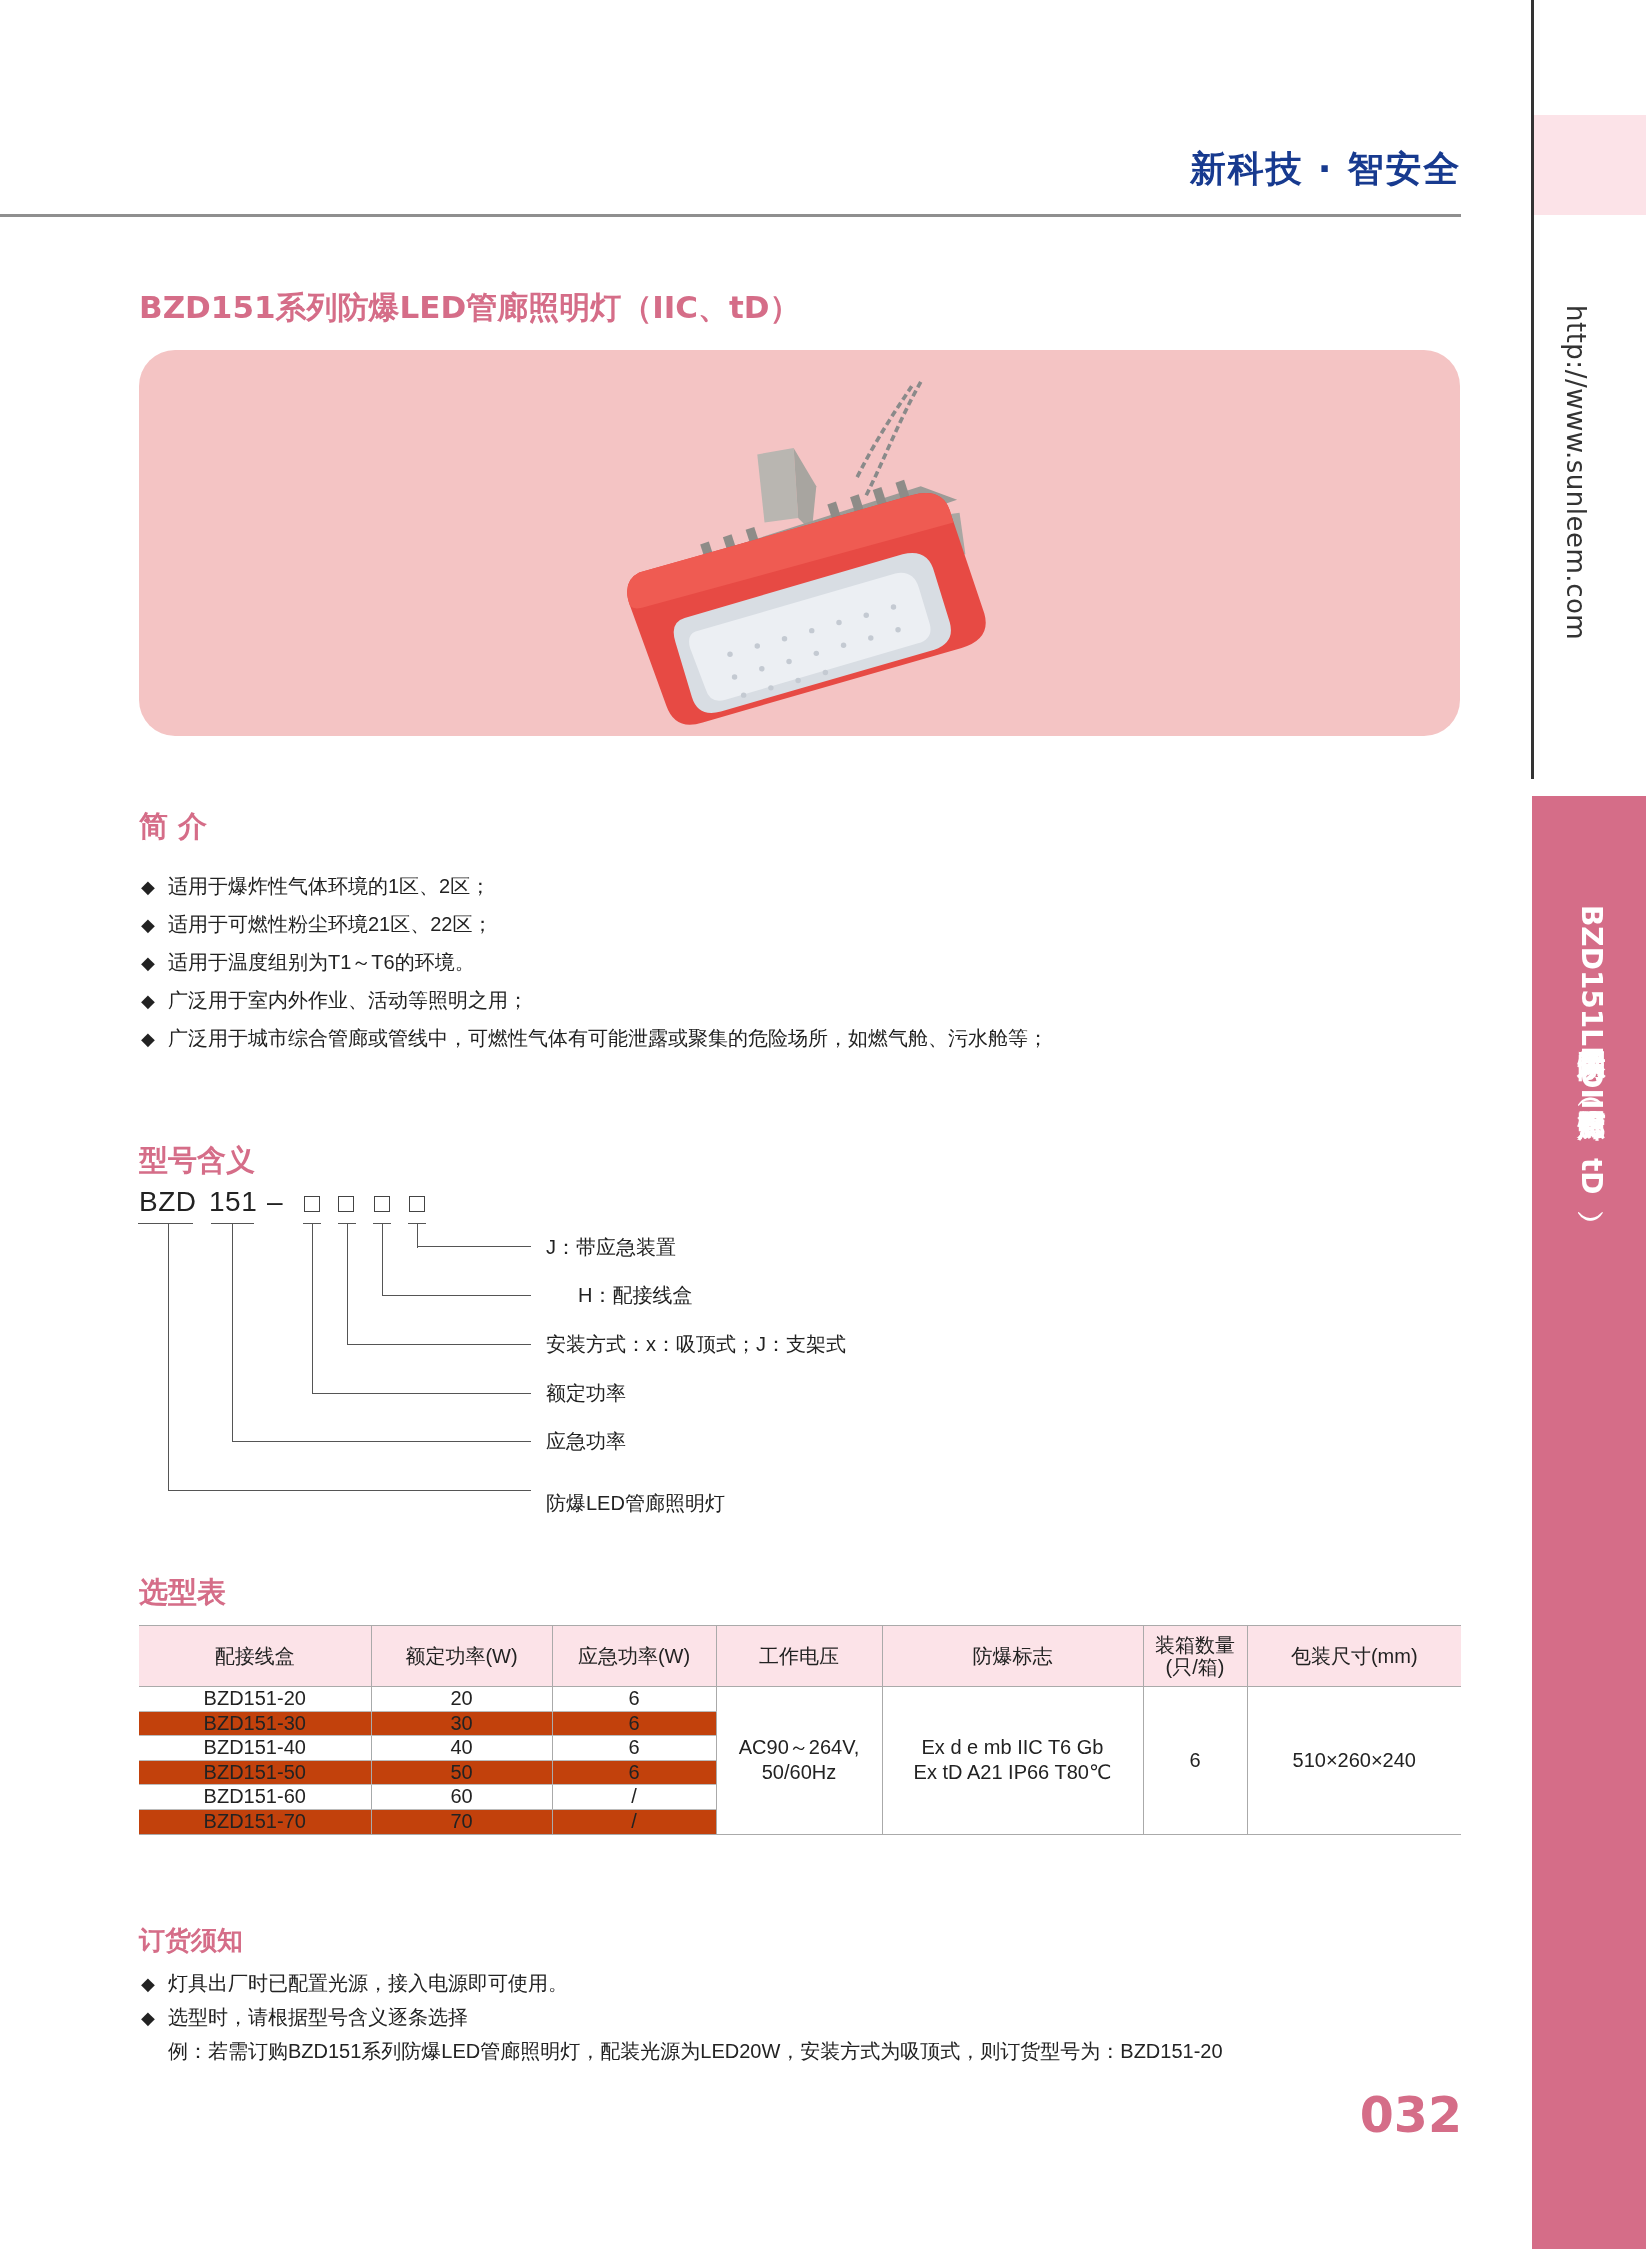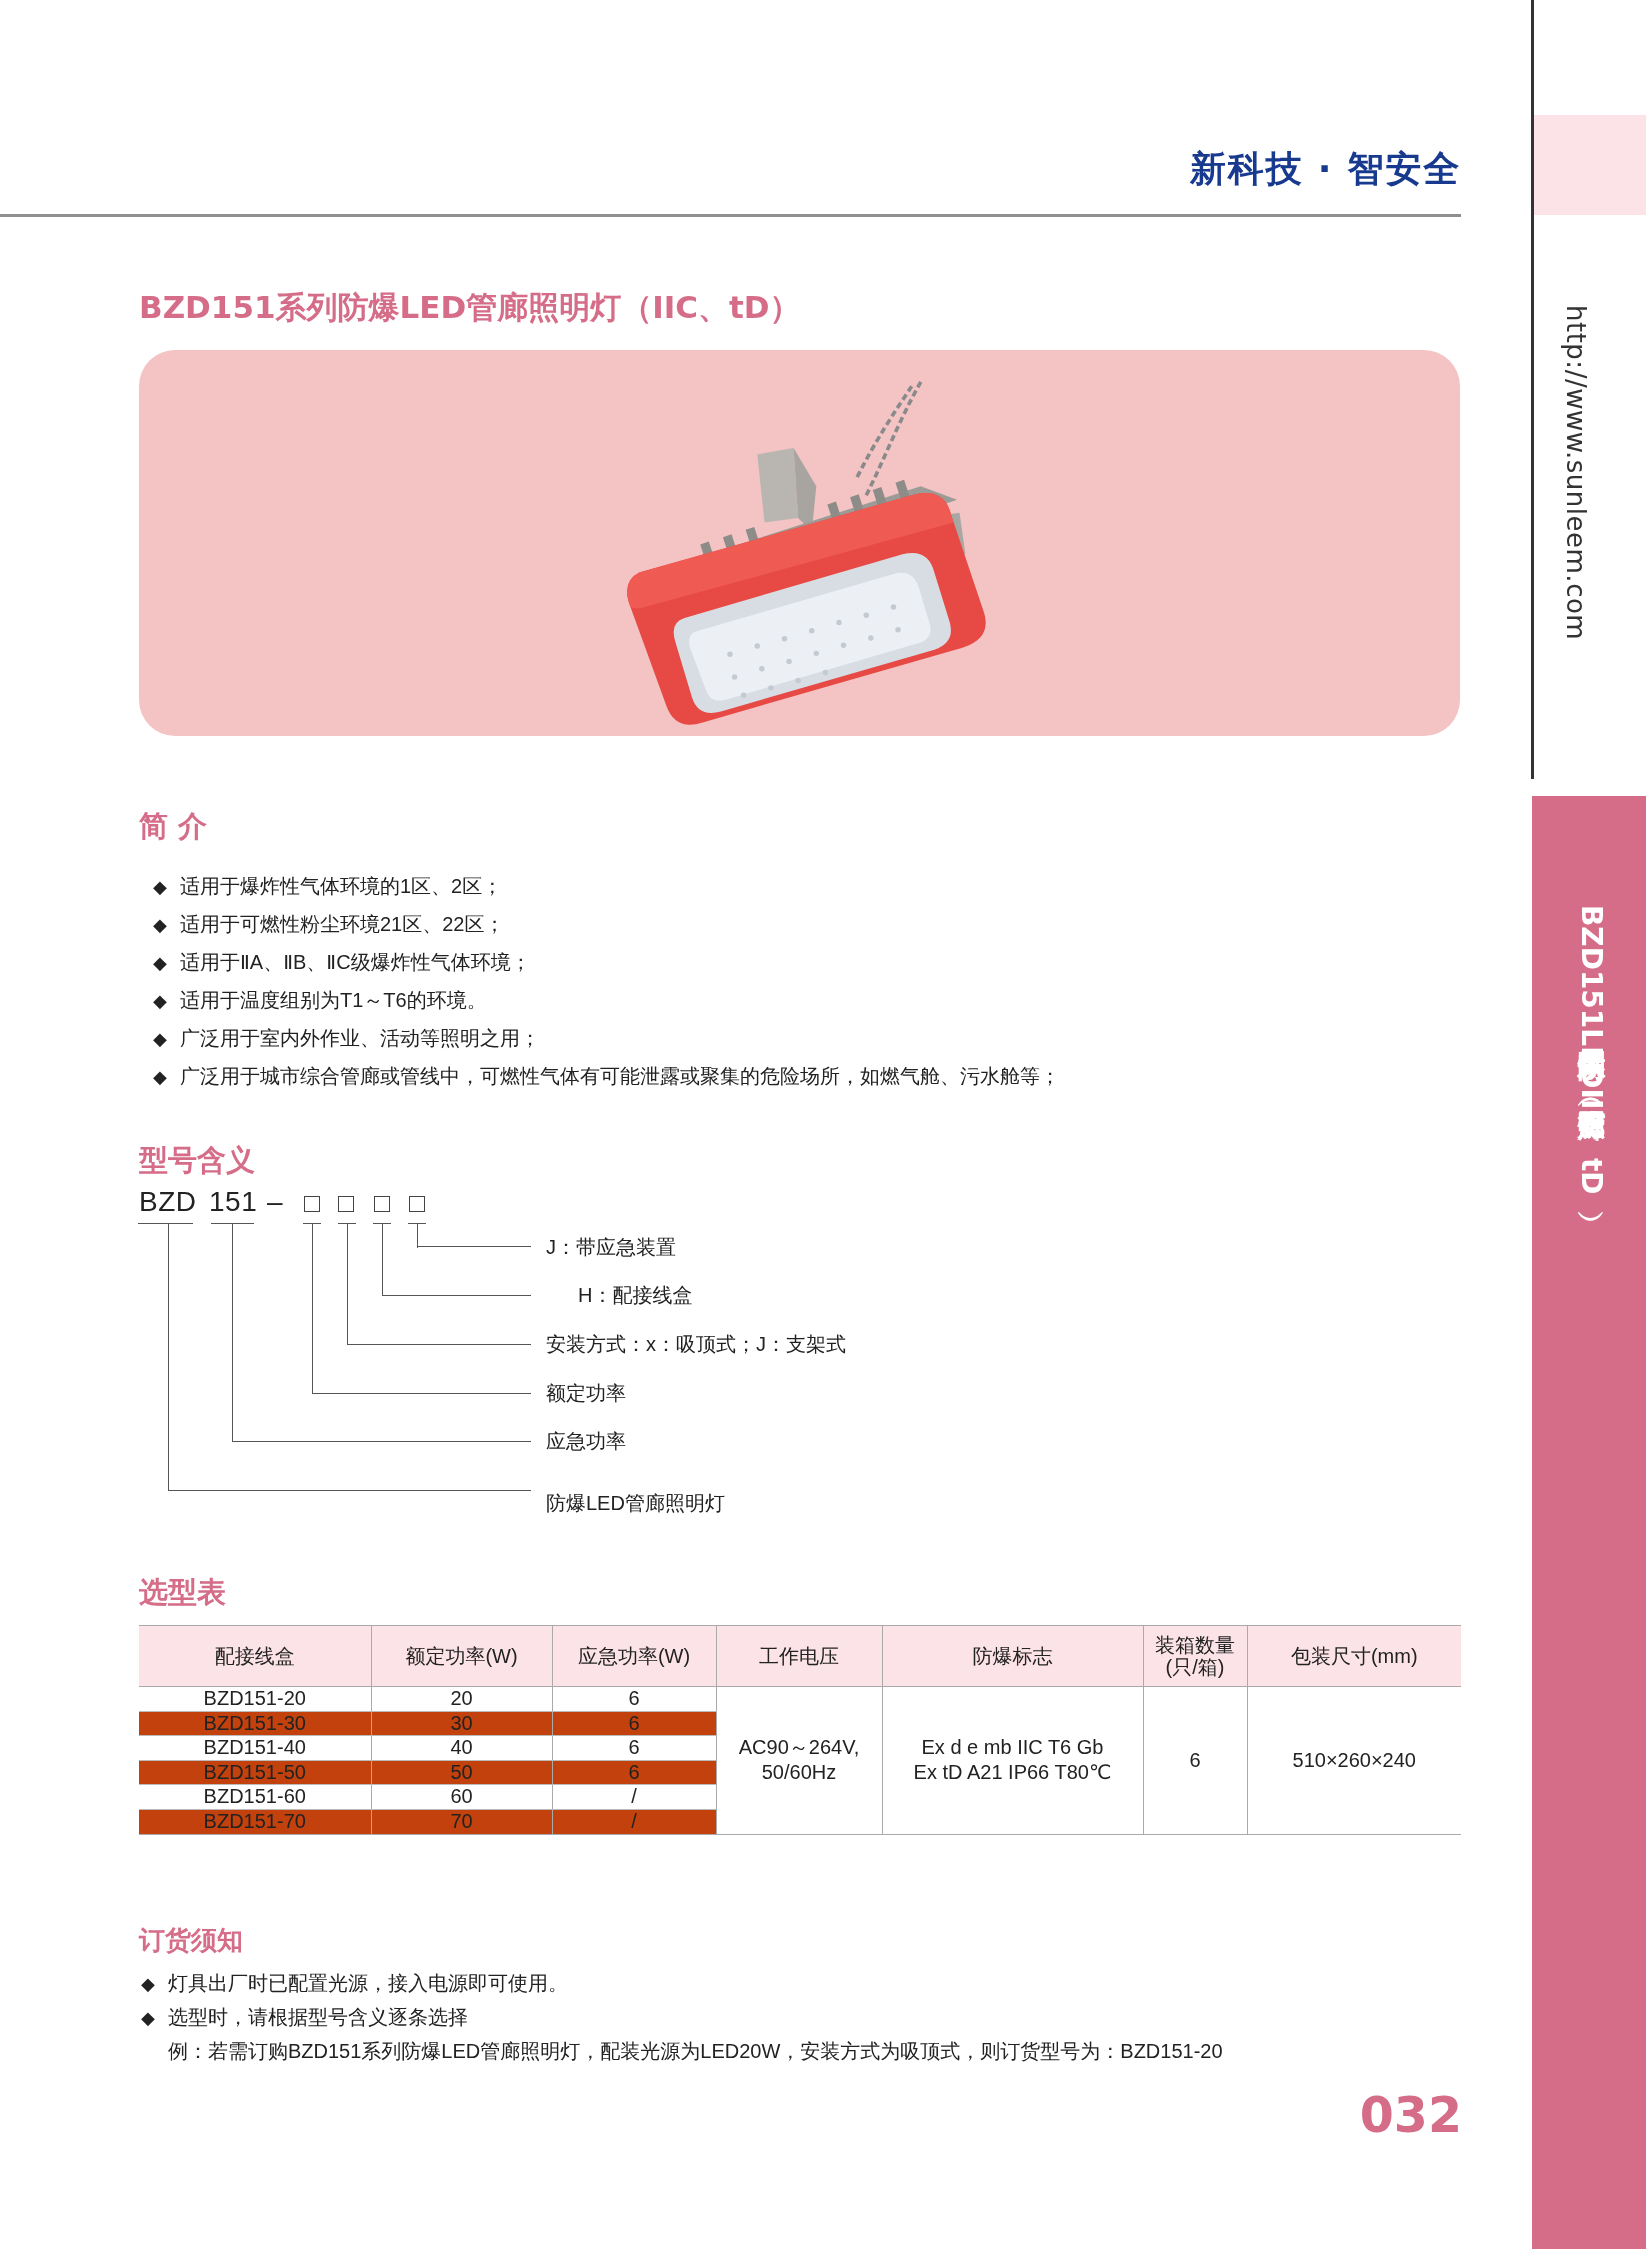--- a/index.html
+++ b/index.html
@@ -37,21 +37,21 @@
   }
   .banner {
     left:139px; top:350px; width:1321px; height:386px;
     background:#f4c4c4; border-radius:36px;
   }
   .section-h {
     font-size:29px; font-weight:bold; color:#d56d88;
     font-family:"DejaVu Sans", sans-serif;
   }
   .bullets { left:141px; top:868px; font-size:20px; line-height:37px; color:#222; }
-  .bullets .row { white-space:nowrap;margin-left:12px; }
+  .bullets .row { white-space:nowrap; }
   .bullets .dia { display:inline-block; width:27px; font-size:18px; }
   
   .model-code { left:139px; top:1186px; font-size:28px; color:#222; letter-spacing:0.5px; }
   .box { width:16.4px; height:16.4px; border:1.5px solid #444; box-sizing:border-box; }
   .ln { background:#555; }
   .diag-label { font-size:20px; color:#222; white-space:nowrap; }
   
   table.sel {
     position:absolute; left:139px; top:1625px; width:1321px;
     border-collapse:collapse; font-size:20px; color:#222; table-layout:fixed;
@@ -137,21 +137,20 @@
         <circle cx="725" cy="364" r="3"></circle>
         <circle cx="755" cy="355" r="3"></circle>
     </g>
   </svg>
 </div>
 
 <div class="abs section-h" style="left:139px;top:807px;">简 介</div>
 <div class="abs bullets">
   <div class="row"><span class="dia">◆</span><span>适用于爆炸性气体环境的1区、2区；</span></div>
   <div class="row"><span class="dia">◆</span><span>适用于可燃性粉尘环境21区、22区；</span></div>
-  <div class="row"><span class="dia">◆</span><span>适用于ⅡA、ⅡB、ⅡC级爆炸性气体环境；</span></div>
   <div class="row"><span class="dia">◆</span><span>适用于温度组别为T1～T6的环境。</span></div>
   <div class="row"><span class="dia">◆</span><span>广泛用于室内外作业、活动等照明之用；</span></div>
   <div class="row"><span class="dia">◆</span><span>广泛用于城市综合管廊或管线中，可燃性气体有可能泄露或聚集的危险场所，如燃气舱、污水舱等；</span></div>
 </div>
 
 <div class="abs section-h" style="left:139px;top:1141px;">型号含义</div>
 <div class="abs model-code">BZD</div>
 <div class="abs model-code" style="left:209px;">151</div>
 <div class="abs model-code" style="left:267px;">–</div>
 <div class="abs box" style="left:304px;top:1196px;"></div>

